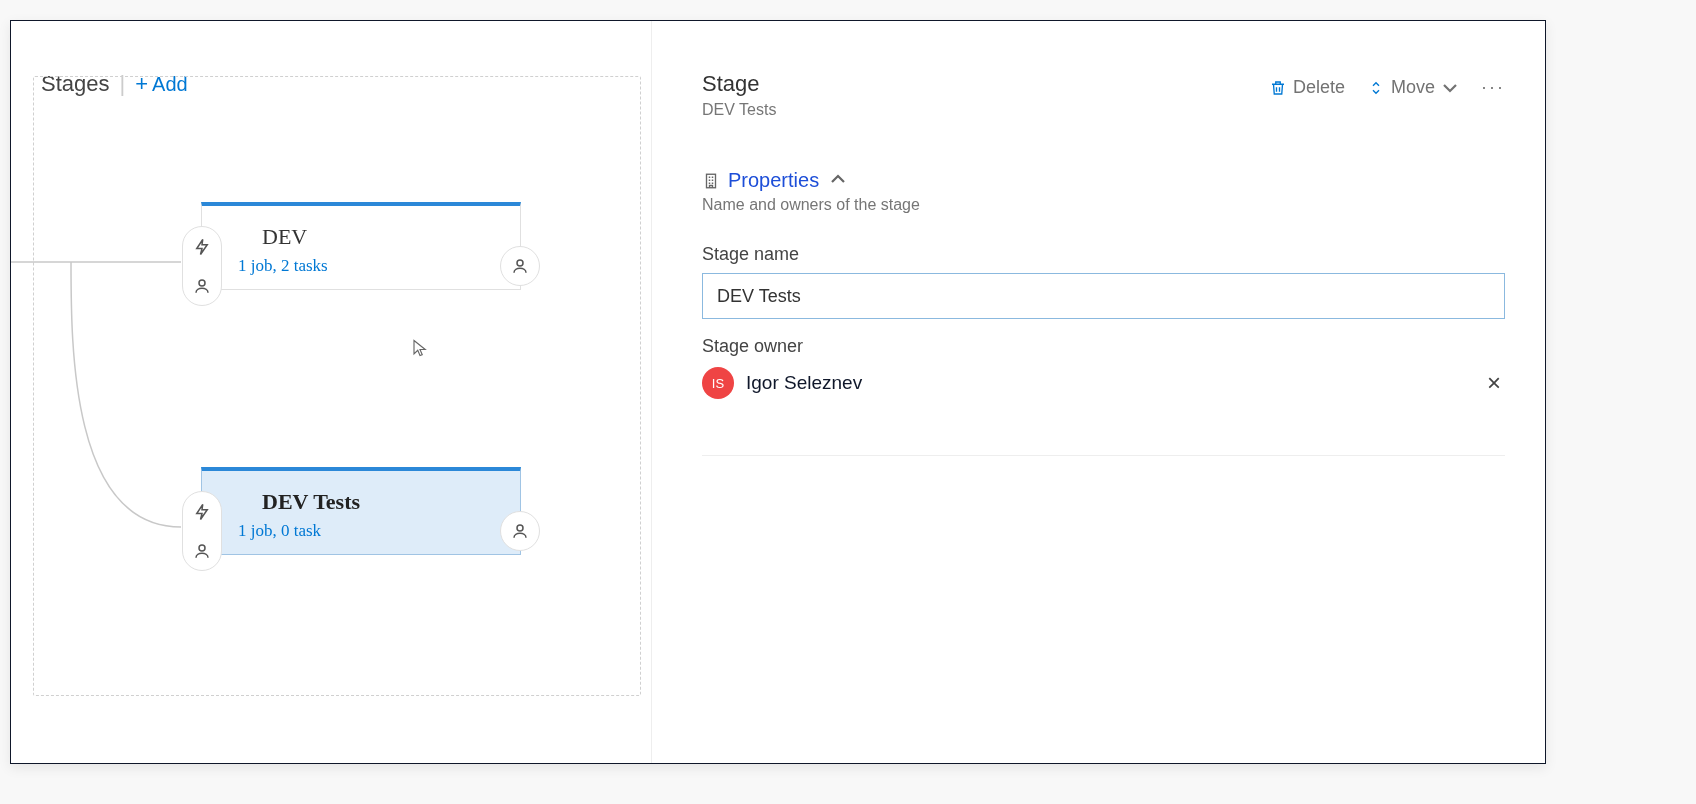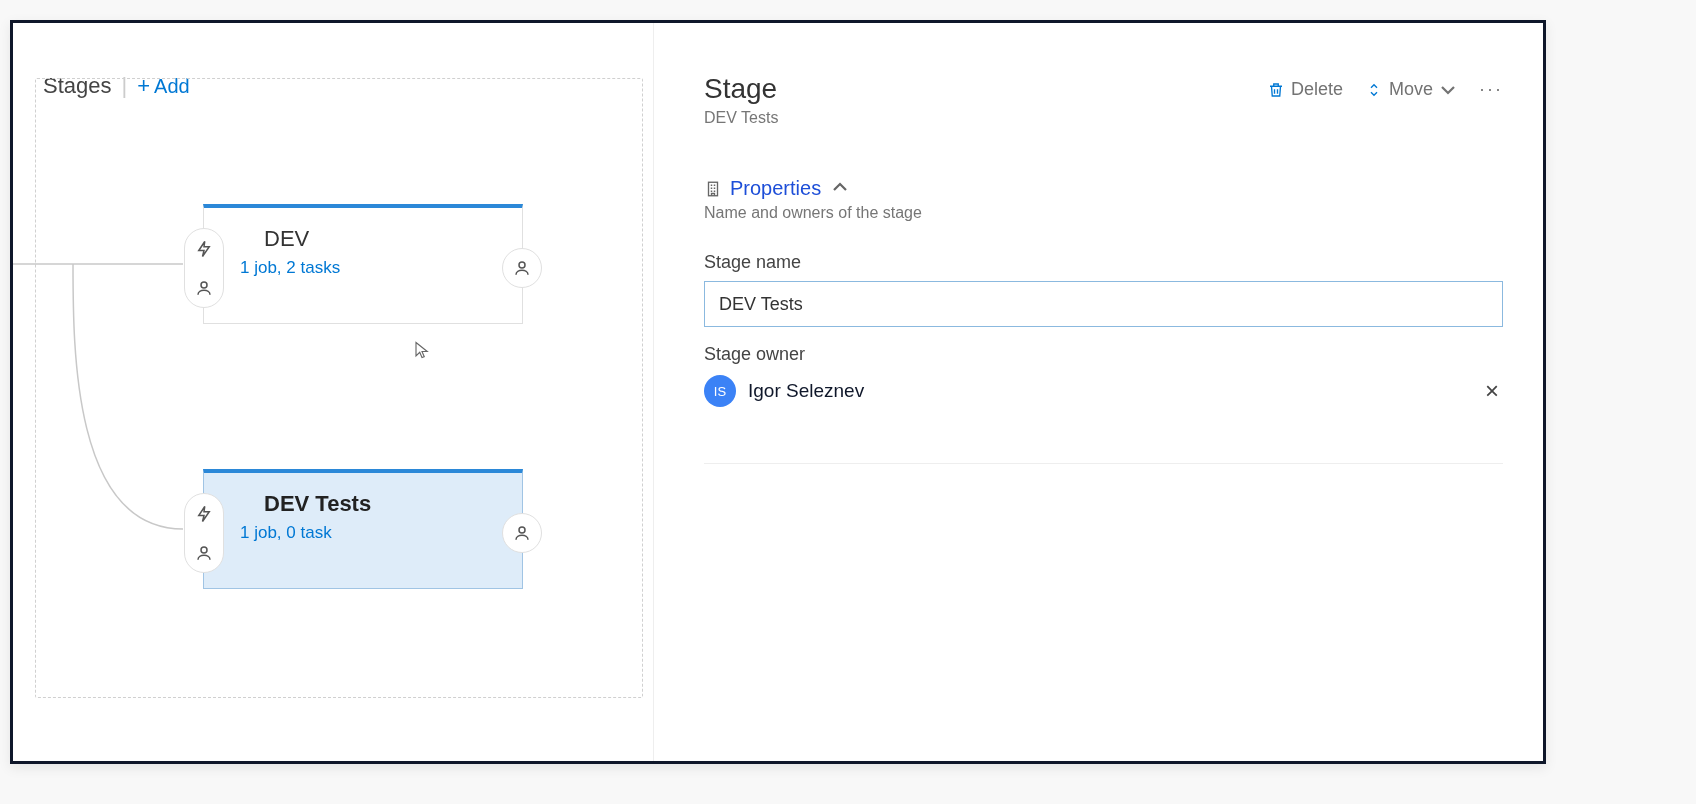--- a/index.html
+++ b/index.html
@@ -11,21 +11,21 @@
     height: 804px;
     position: relative;
   }
   .panel-wrapper {
     position: absolute;
     top: 20px;
     left: 10px;
     right: 150px;
     bottom: 40px;
     background: #fff;
-    border: 3px solid #0f172a;
+    border: 1px solid #0f172a;
     box-shadow: 0 4px 12px rgba(0,0,0,0.08);
     display: flex;
   }
   .left-pane {
     width: 640px;
     padding: 50px 30px 0 30px;
     position: relative;
   }
   .right-pane {
     flex: 1;
@@ -81,24 +81,25 @@
     top: 0;
     left: -30px;
     width: 250px;
     height: 560px;
     pointer-events: none;
   }
   .stage-card {
     position: absolute;
     left: 160px;
     width: 320px;
-    height: 120px;
+    height: 88px;
     background: #fff;
     border: 1px solid #e0e0e0;
     border-top: 4px solid #2b88d8;
+    font-family: Liberation Serif, serif;
   }
   .stage-card.selected {
     background: #deecf9;
     border: 1px solid #a0c4e4;
     border-top: 4px solid #2b88d8;
   }
   .stage-card.card-dev { top: 55px; }
   .stage-card.card-devtests { top: 320px; }
   .stage-card .title {
     font-size: 22px;
@@ -155,21 +156,21 @@
     color: #666;
     pointer-events: none;
   }
   
   .rp-header {
     display: flex;
     justify-content: space-between;
     align-items: flex-start;
   }
   .rp-title-block .rp-title {
-    font-size: 28px;
+    font-size: 22px;
     color: #333;
     margin: 0 0 4px 0;
   }
   .rp-title-block .rp-sub {
     font-size: 16px;
     color: #767676;
   }
   .rp-toolbar {
     display: flex;
     align-items: center;
@@ -229,21 +230,21 @@
   }
   .owner-row .owner-left {
     display: flex;
     align-items: center;
     gap: 12px;
   }
   .owner-avatar {
     width: 32px;
     height: 32px;
     border-radius: 50%;
-    background: #3b82f6;
+    background: #ef4444;
     color: #fff;
     font-size: 13px;
     display: flex;
     align-items: center;
     justify-content: center;
   }
   .owner-name {
     font-size: 19px;
     color: #0f172a;
   }

